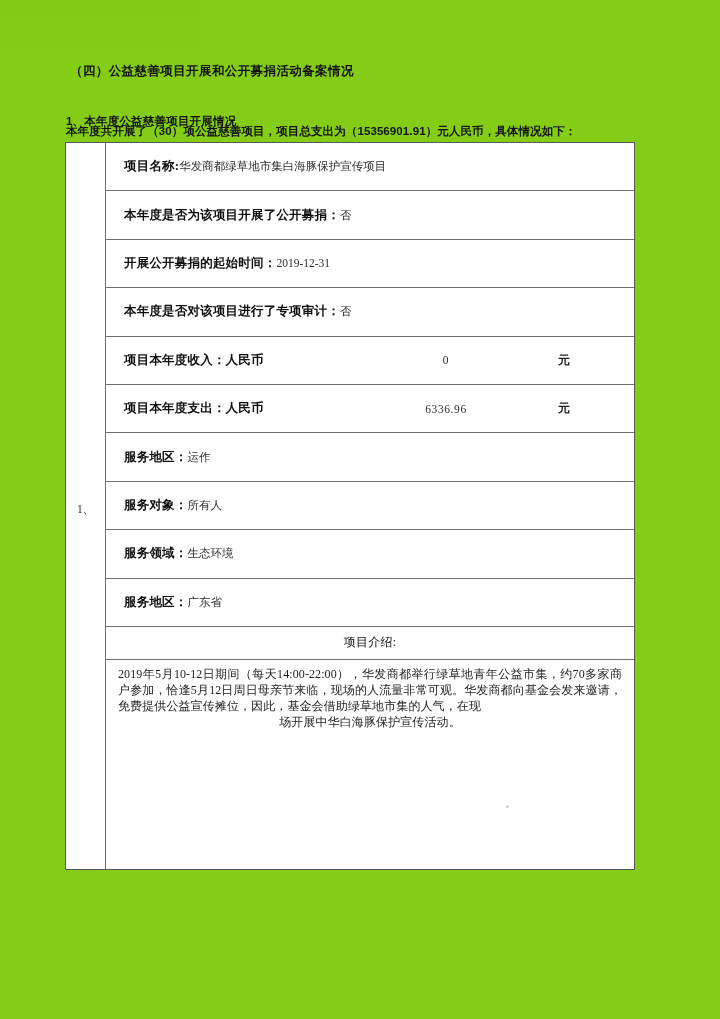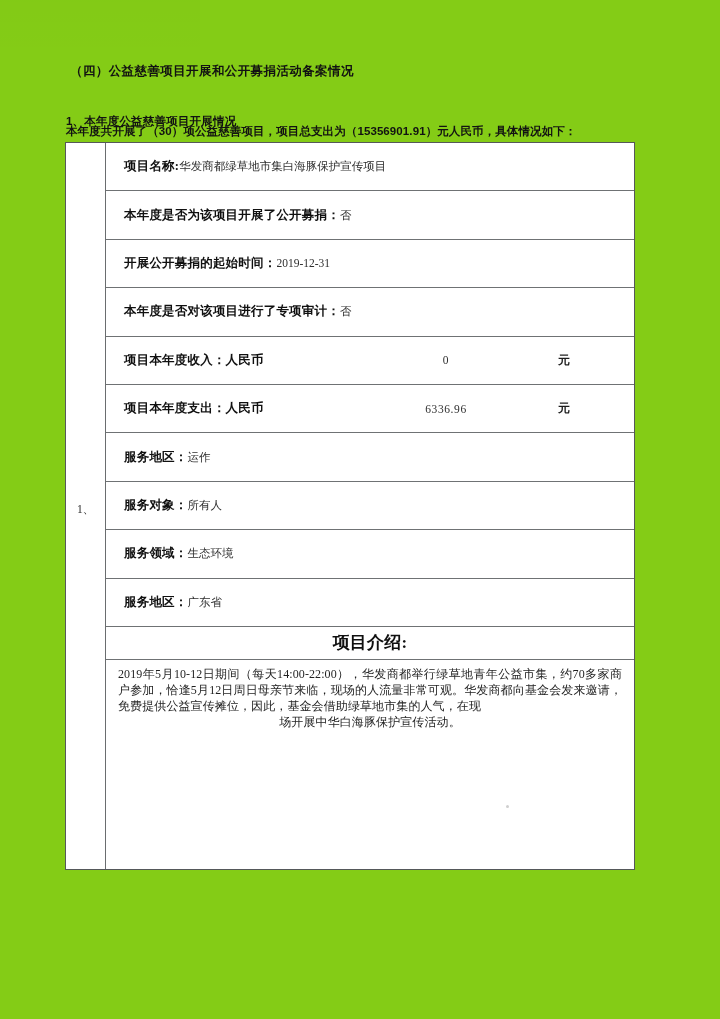--- a/index.html
+++ b/index.html
@@ -151,22 +151,22 @@
   }
 
   
   .row.intro-head {
     height: 33px;
     flex: 0 0 33px;
     justify-content: center;
     padding-left: 0;
   }
   .row.intro-head .label {
-    font-size: 17px;
-    font-weight: bold;
+    font-size: 12px;
+    font-weight: normal;
   }
 
   
   .intro-body {
     flex: 1 1 auto;
     padding: 6px 12px 0 12px;
     box-sizing: border-box;
     position: relative;
   }
   .intro-text {

